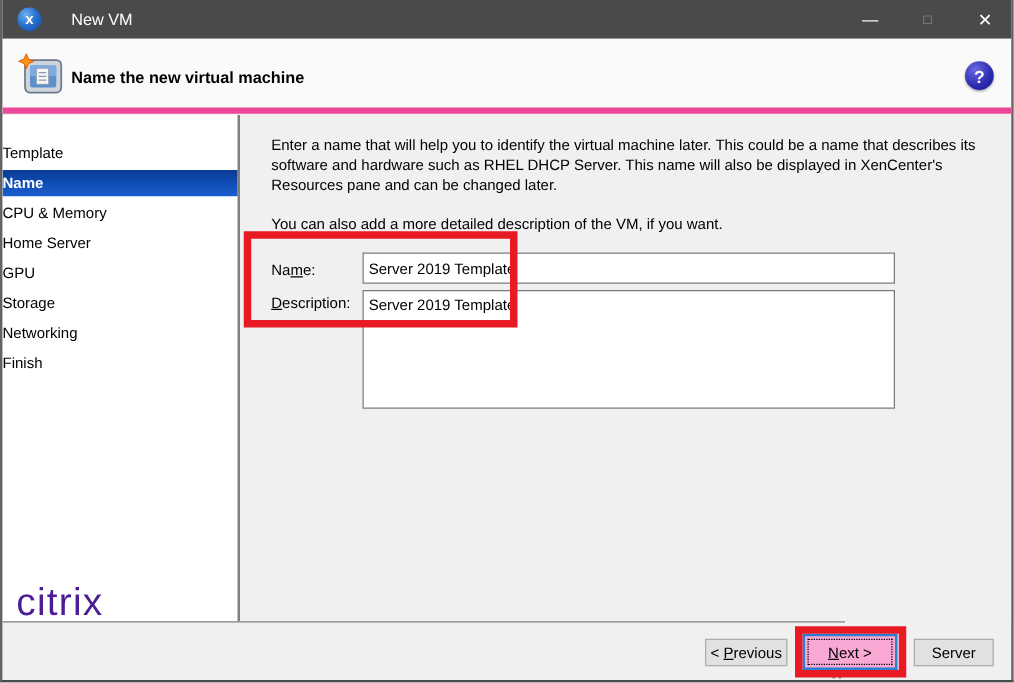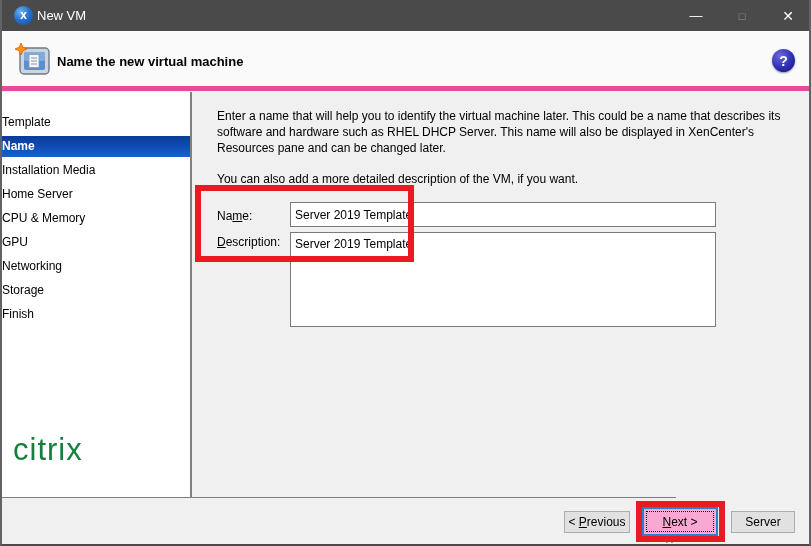--- a/index.html
+++ b/index.html
@@ -8,39 +8,39 @@
     position:relative;width:811px;height:546px;
     font-family:"Liberation Sans",sans-serif;font-size:12px;color:#000;
     background:#f0f0f0;overflow:hidden;
     border-left:2px solid #636363;border-right:2px solid #636363;border-bottom:2px solid #4a4a4a;
   }
   
   .titlebar{position:absolute;left:-2px;top:0;width:811px;height:31px;background:#4a4a4a;display:flex;align-items:center;}
   .app-icon{width:19px;height:19px;border-radius:50%;margin-left:14px;
     background:radial-gradient(circle at 35% 30%, #6db1f0 0%, #2a73d0 45%, #0b4aa8 100%);
     display:flex;align-items:center;justify-content:center;color:#fff;font-weight:bold;font-size:12px;line-height:19px;}
-  .titlebar-title{color:#fff;font-size:13px;margin-left:4px;}
+  .titlebar-title{color:#fff;font-size:13px;margin-left:24px;}
   .win-controls{position:absolute;right:0;top:0;height:31px;display:flex;}
   .win-btn{width:46px;height:31px;display:flex;align-items:center;justify-content:center;color:#fff;font-size:13px;}
   .win-btn.max{color:#9a9a9a;font-size:11px;}
   .win-btn.close{font-size:14px;}
   
   .header{position:absolute;left:0;top:31px;width:807px;height:60px;background:#fafafa;border-bottom:5px solid #ec4899;}
   .vm-icon{position:absolute;left:12px;top:11px;width:38px;height:36px;}
   .header-title{position:absolute;left:55px;top:0;height:60px;display:flex;align-items:center;font-weight:bold;font-size:13px;}
   .help-btn{position:absolute;right:14px;top:18px;width:23px;height:23px;border-radius:50%;
     background:radial-gradient(circle at 35% 30%, #6a6ae0 0%, #2e2eb4 55%, #12127e 100%);
     color:#fff;font-weight:bold;font-size:14px;display:flex;align-items:center;justify-content:center;
     box-shadow:0 1px 2px rgba(0,0,0,.4);}
   
   .sidebar{position:absolute;left:0;top:92px;width:190px;height:405px;background:#fff;border-right:2px solid #808080;}
   .side-items{position:absolute;left:0;top:18px;width:100%;}
   .side-item{height:24px;line-height:24px;white-space:nowrap;}
   .side-item.selected{background:linear-gradient(180deg,#0a3c97 0%,#0f4cb4 50%,#1a5fd0 100%);color:#fff;font-weight:bold;height:21px;line-height:21px;margin:2px 0 1px 0;}
-  .citrix-logo{position:absolute;left:11px;top:340px;font-size:31px;letter-spacing:1px;color:#15803d;font-weight:400;}
+  .citrix-logo{position:absolute;left:11px;top:372px;font-size:31px;letter-spacing:1px;color:#4c1d95;font-weight:400;}
   .content{position:absolute;left:192px;top:92px;width:615px;height:405px;background:#f0f0f0;}
   .intro{position:absolute;left:23px;top:16px;width:582px;line-height:16px;}
   .hint{position:absolute;left:23px;top:79px;width:582px;line-height:16px;}
   .field-label{position:absolute;left:23px;white-space:nowrap;}
   .lbl-name{top:117px;}
   .lbl-desc{top:143px;}
   .txt-input{position:absolute;left:96px;top:110px;width:426px;height:25px;border:1px solid #7a7a7a;background:#fff;
     font-family:"Liberation Sans",sans-serif;font-size:12px;padding:0 4px;outline:none;}
   .txt-area{position:absolute;left:96px;top:140px;width:426px;height:95px;border:1px solid #7a7a7a;background:#fff;
     font-family:"Liberation Sans",sans-serif;font-size:12px;padding:4px;resize:none;outline:none;}
@@ -89,26 +89,25 @@
       <path d="M7 1 L8.8 5.2 L13 7 L8.8 8.8 L7 13 L5.2 8.8 L1 7 L5.2 5.2 Z" fill="#ff9218" stroke="#e05d00" stroke-width="0.8"></path>
     </svg>
     <div class="header-title">Name the new virtual machine</div>
     <div class="help-btn">?</div>
   </div>
 
   <div class="sidebar">
     <div class="side-items">
       <div class="side-item">Template</div>
       <div class="side-item selected">Name</div>
-      <div class="side-item">Installation Media</div>
+      <div class="side-item">CPU &amp; Memory</div>
       <div class="side-item">Home Server</div>
-      <div class="side-item">CPU &amp; Memory</div>
       <div class="side-item">GPU</div>
+      <div class="side-item">Storage</div>
       <div class="side-item">Networking</div>
-      <div class="side-item">Storage</div>
       <div class="side-item">Finish</div>
     </div>
     <div class="citrix-logo">citrix</div>
   </div>
 
   <div class="content">
     <div class="intro">Enter a name that will help you to identify the virtual machine later. This could be a name that describes its software and hardware such as RHEL DHCP Server. This name will also be displayed in XenCenter's Resources pane and can be changed later.</div>
     <div class="hint">You can also add a more detailed description of the VM, if you want.</div>
 
     <div class="field-label lbl-name"><span>Na</span><u>m</u><span>e:</span></div>

